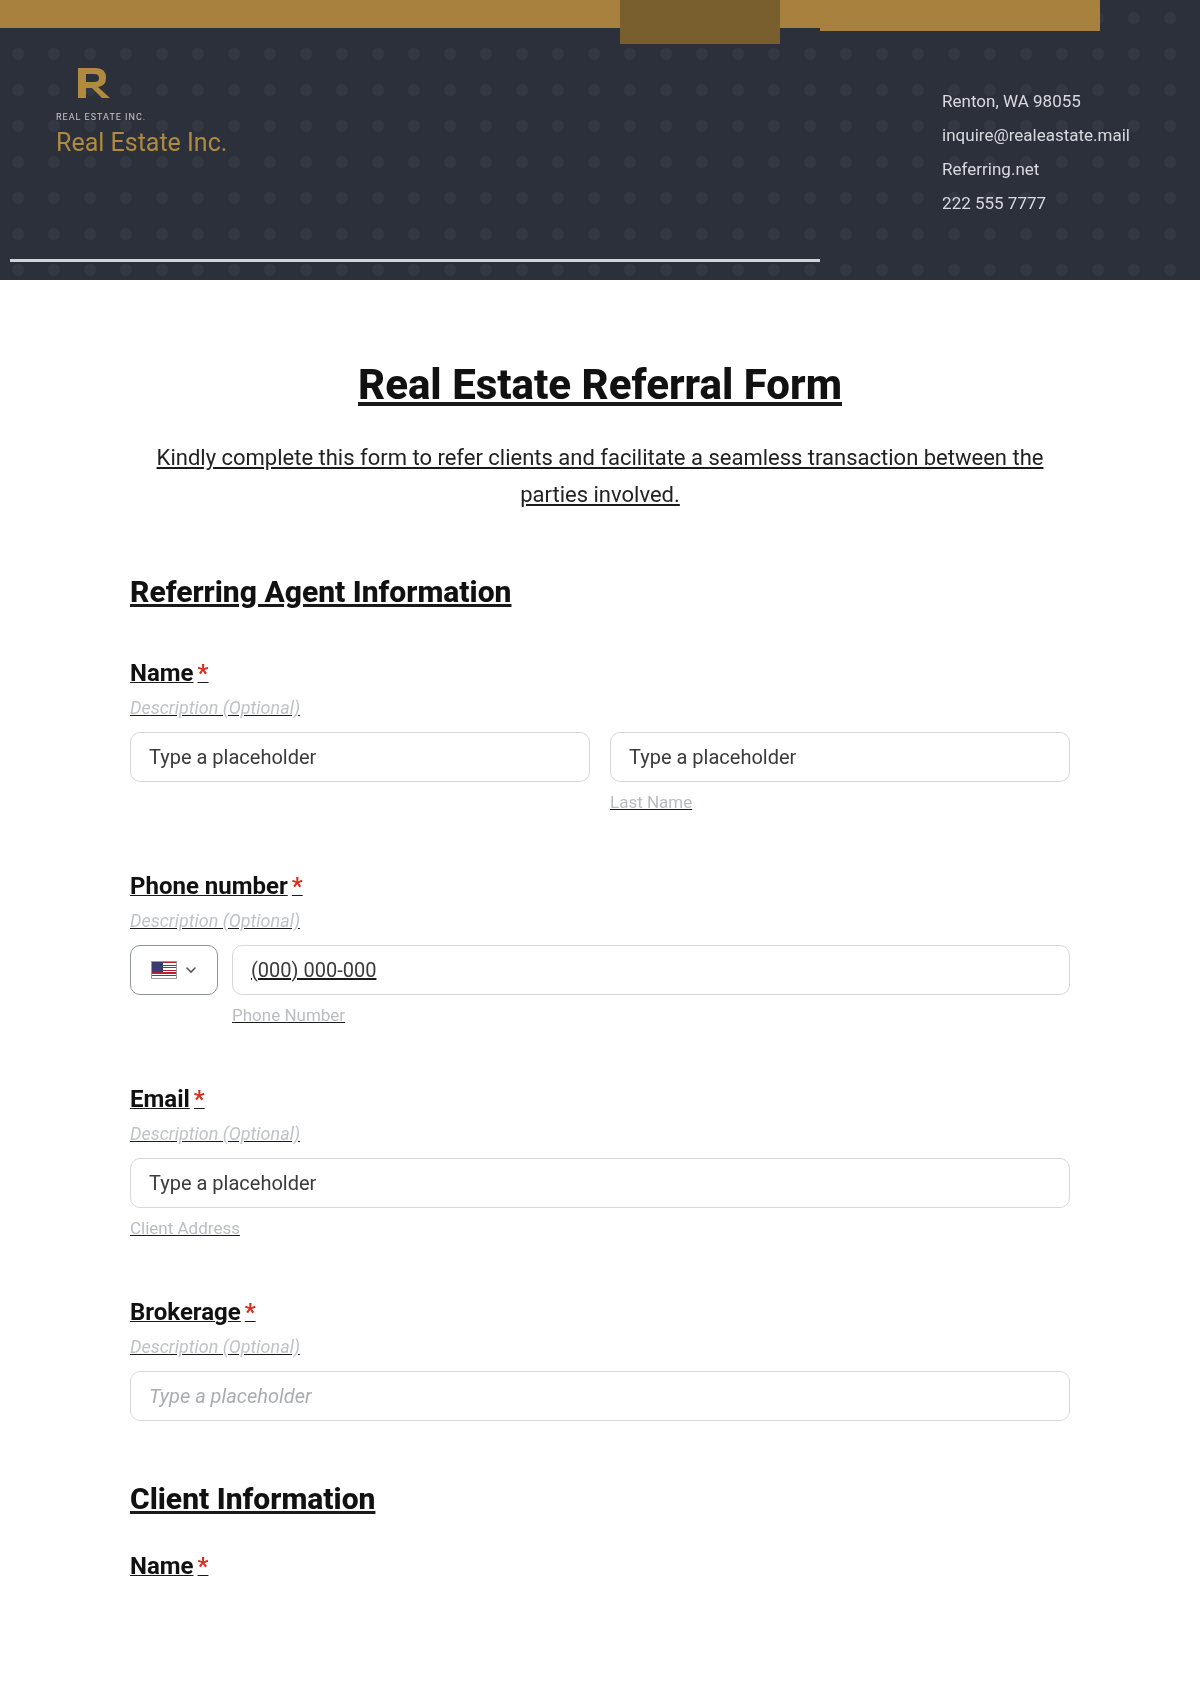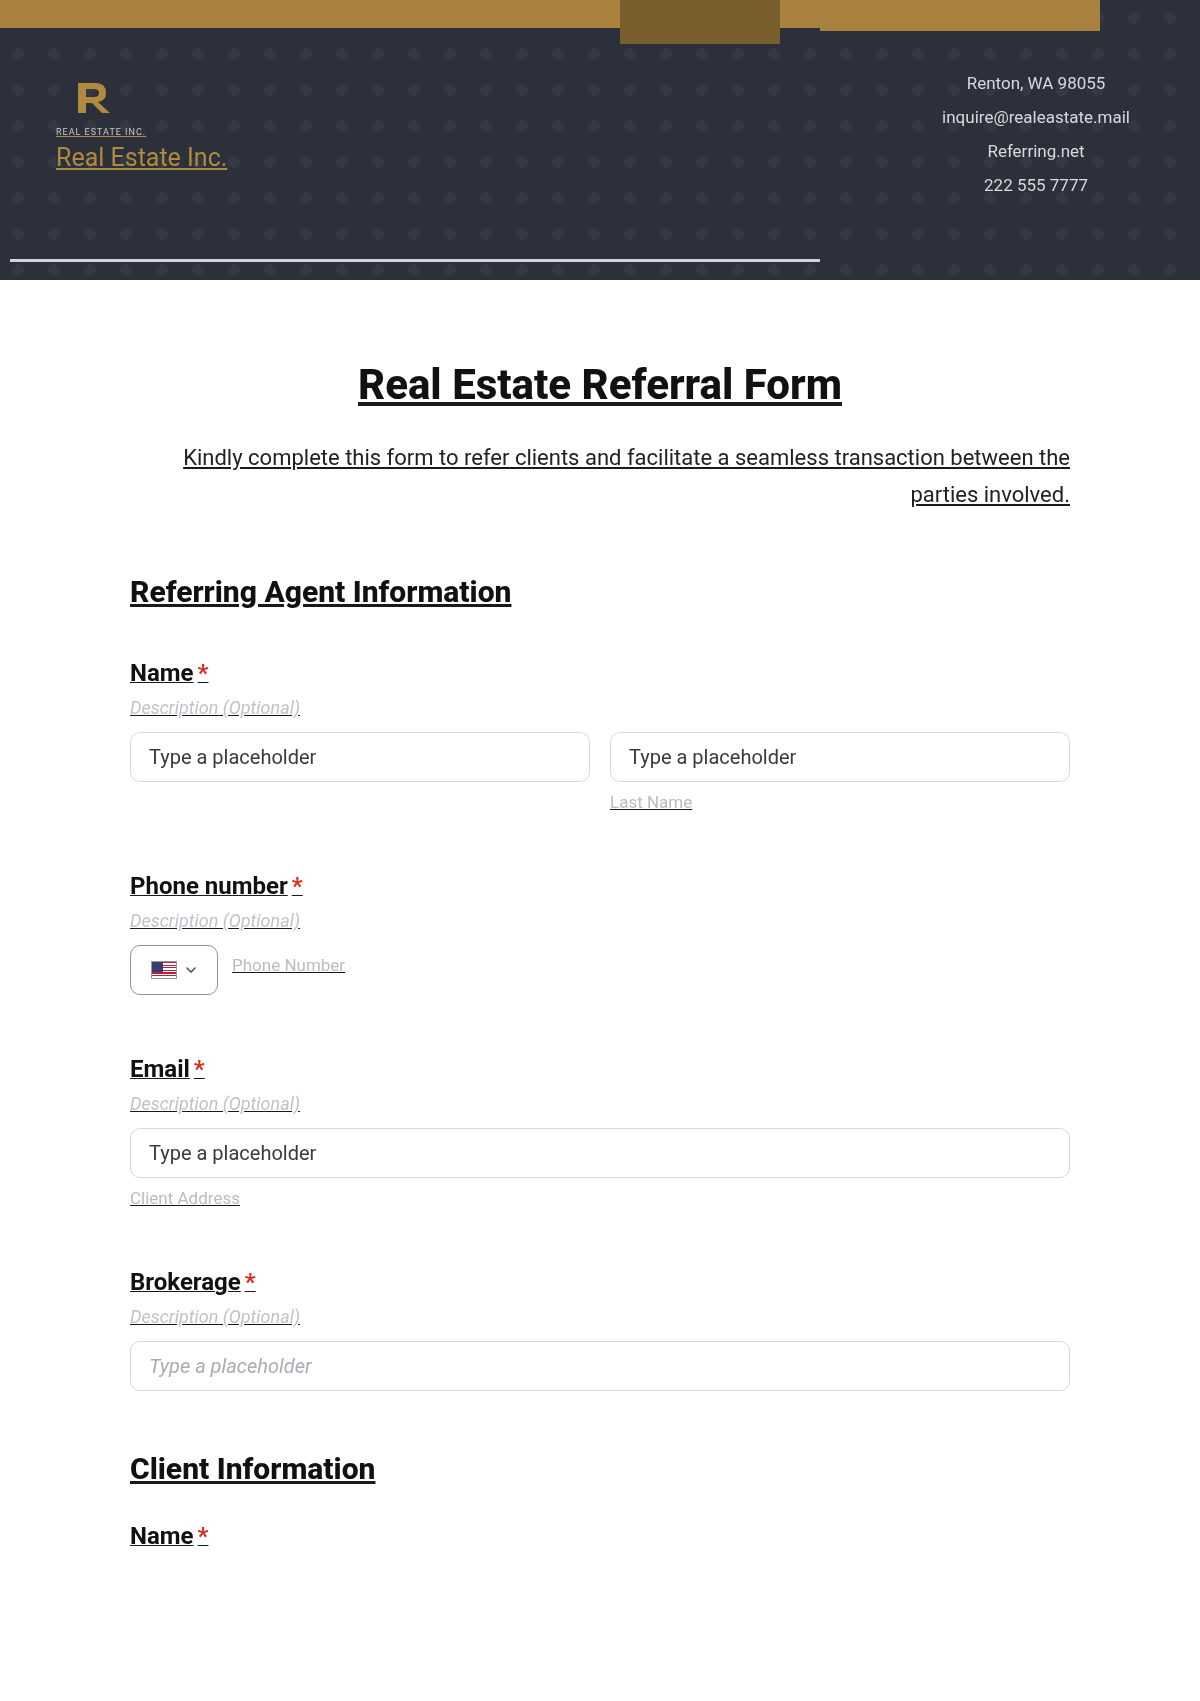--- a/index.html
+++ b/index.html
@@ -48,24 +48,23 @@
   .hr-light {
     position: absolute;
     bottom: 18px;
     left: 10px;
     width: 810px;
     height: 3px;
     background: #cfd3da;
   }
   .logo-block {
     position: absolute;
-    top: 71px;
+    top: 56px;
     left: 56px;
     color: #b08a3e;
-    text-decoration: underline;
   }
   .logo-mark {
     width: 52px; height: 52px;
     display: flex; align-items: center; justify-content: center;
     margin-bottom: 4px;
     margin-left: 12px;
   }
   .logo-mark svg { width: 48px; height: 48px; }
   .logo-sub {
     font-size: 9px;
@@ -73,40 +72,40 @@
     color: #c9c9c9;
     text-transform: uppercase;
     margin-bottom: 6px;
   }
   .logo-name {
     font-size: 25px;
     color: #b08a3e;
   }
   .contact-block {
     position: absolute;
-    top: 66px;
+    top: 84px;
     right: 70px;
-    text-align: center;
+    text-align: left;
     color: #d7dae0;
     font-size: 17px;
     line-height: 2.0;
   }
   .content {
     padding: 80px 130px 40px 130px;
     text-decoration: underline;
   }
   .form-title {
     text-align: center;
     font-size: 42px;
     font-weight: 800;
     color: #111;
     margin-bottom: 30px;
   }
   .form-intro {
-    text-align: right;
+    text-align: center;
     font-size: 22px;
     line-height: 1.7;
     color: #222;
     margin-bottom: 60px;
   }
   .section-heading {
     font-size: 30px;
     font-weight: 800;
     color: #111;
     margin-bottom: 50px;
@@ -245,20 +244,21 @@
     </div>
     <div class="field-desc">Description (Optional)</div>
     <div class="phone-row">
       <div class="flag-select">
         <span class="flag"></span>
         <svg class="chev" viewBox="0 0 12 12">
             <path d="M2 4 L6 8 L10 4" stroke="#555" stroke-width="1.6" fill="none" stroke-linecap="round"></path>
           </svg>
       </div>
       <div class="phone-input-wrap">
+        <input class="input" type="text" placeholder="(000) 000-000" style="">
         <div class="sublabel">Phone Number</div>
       </div>
     </div>
   </div>
 
   <div class="field-group">
     <div>
       <span class="field-label">Email</span><span class="req field-label">*</span>
     </div>
     <div class="field-desc">Description (Optional)</div>

